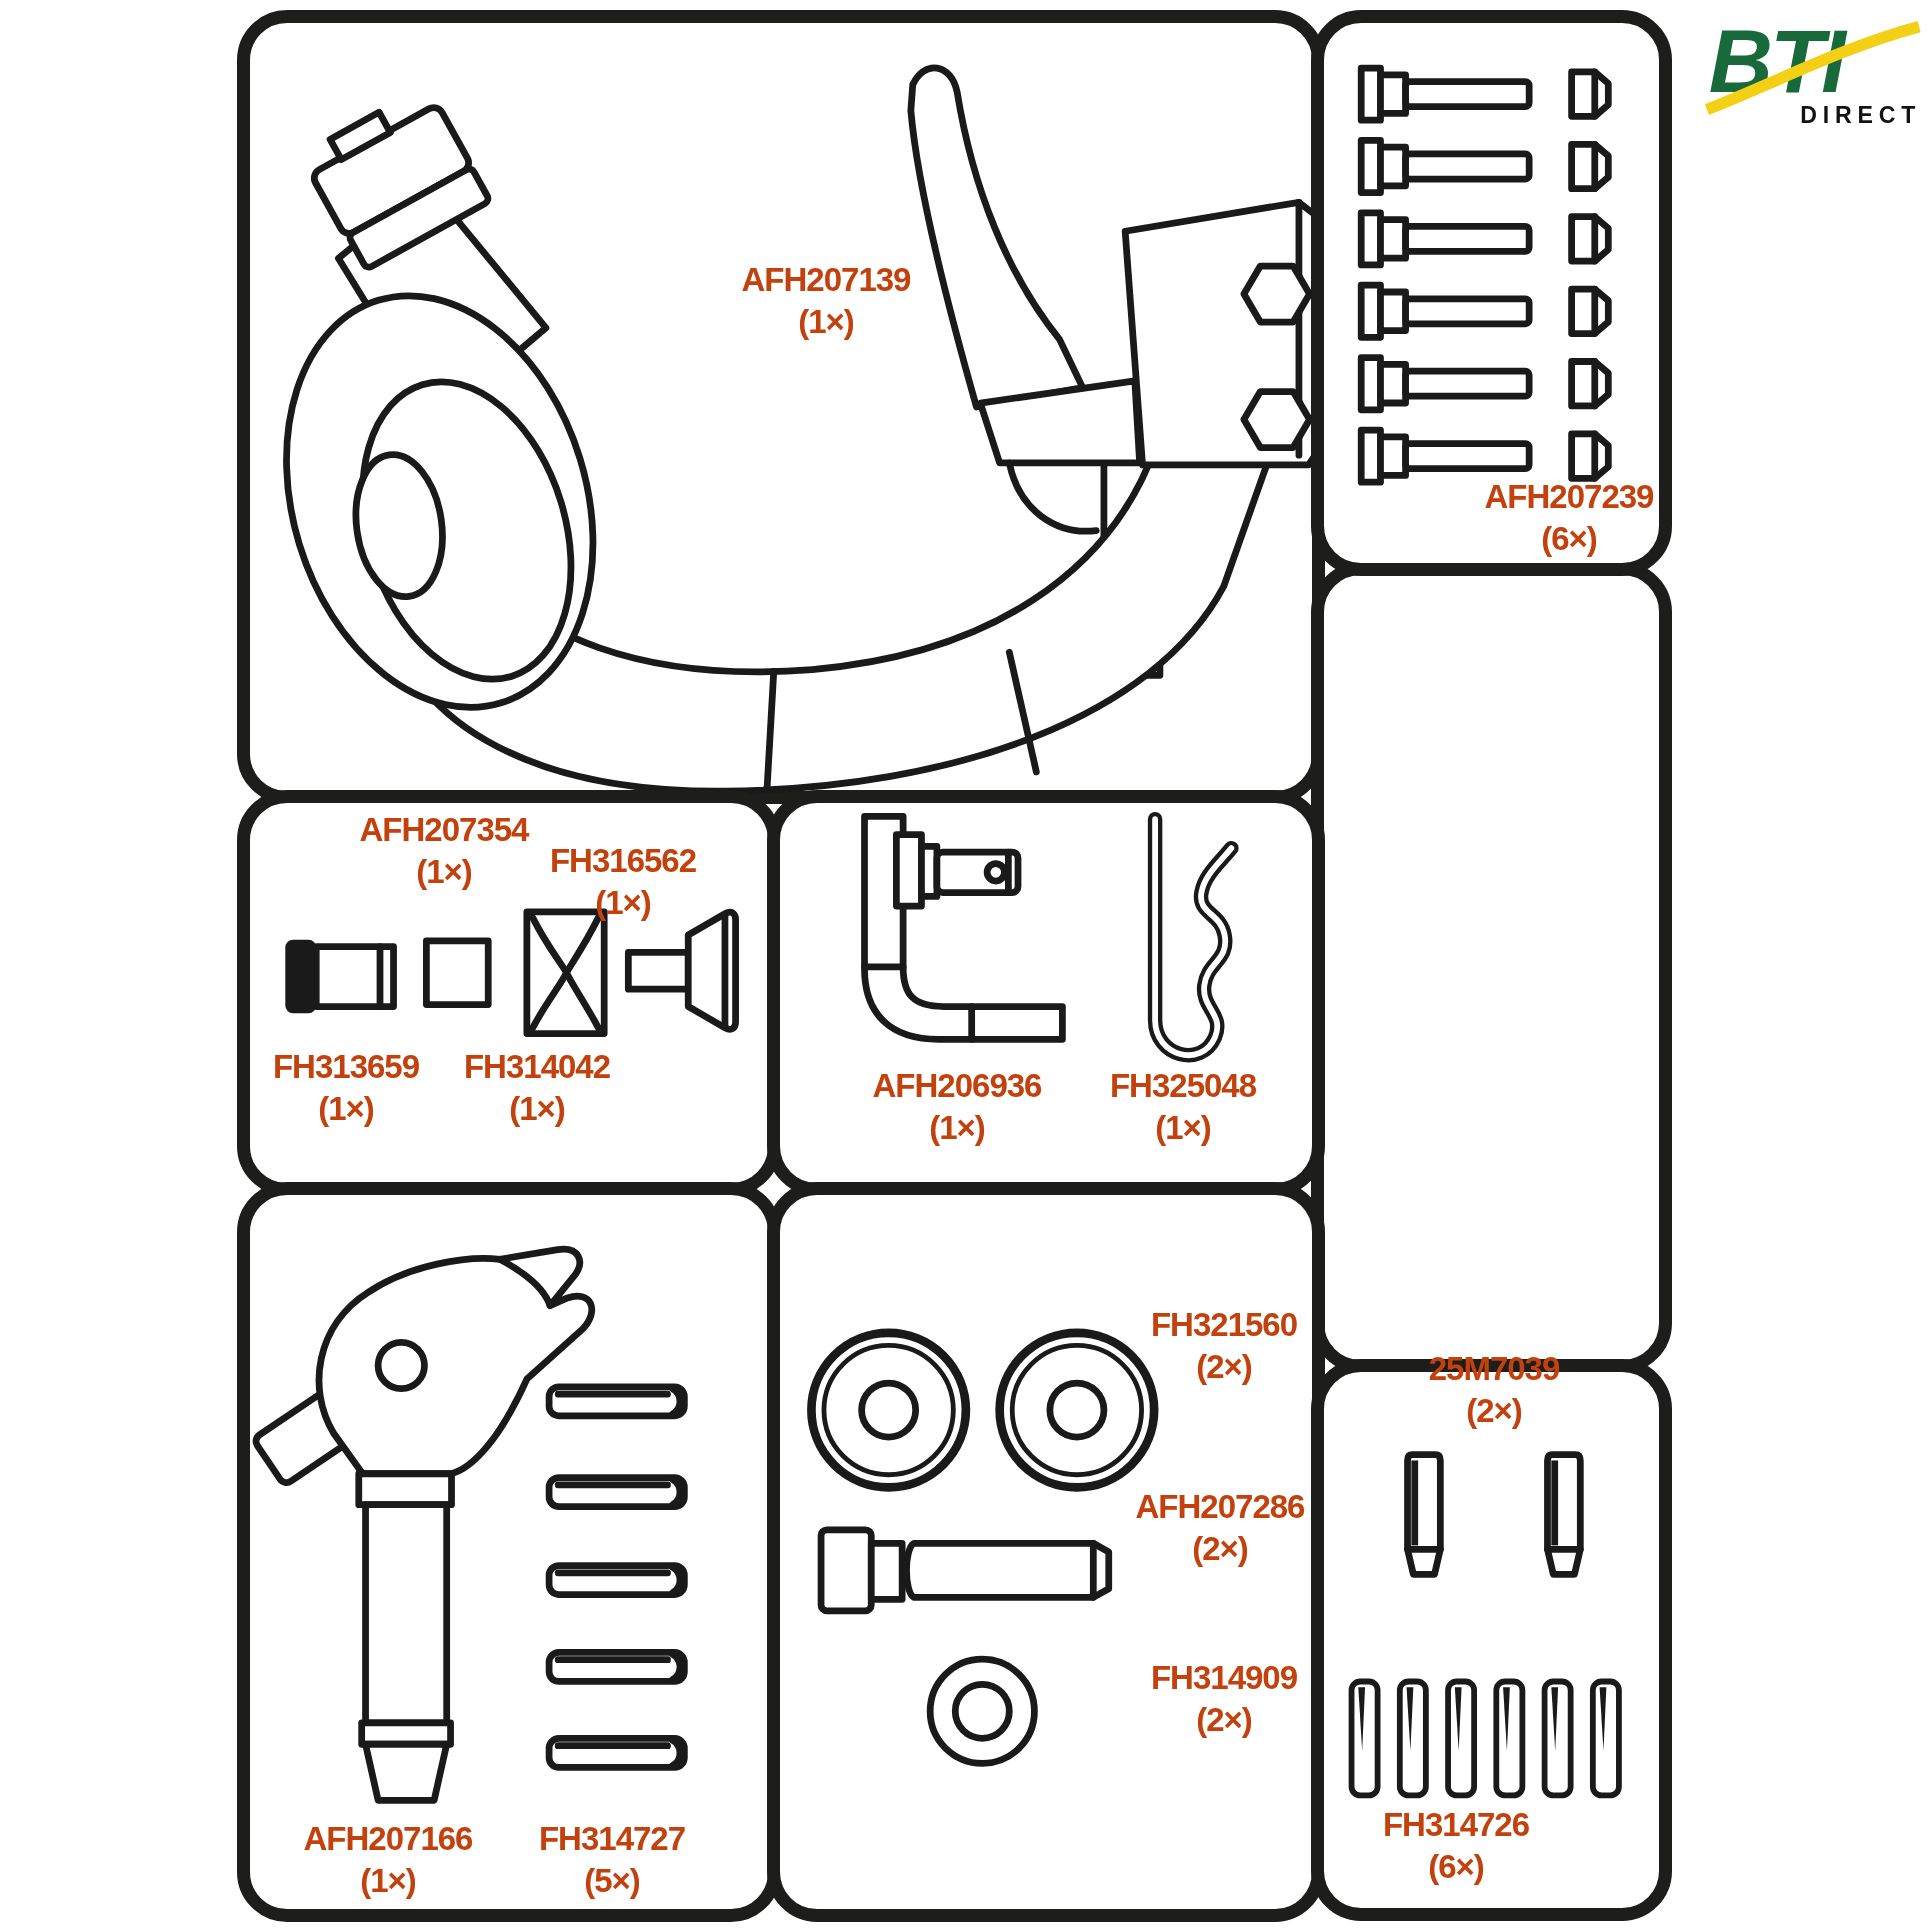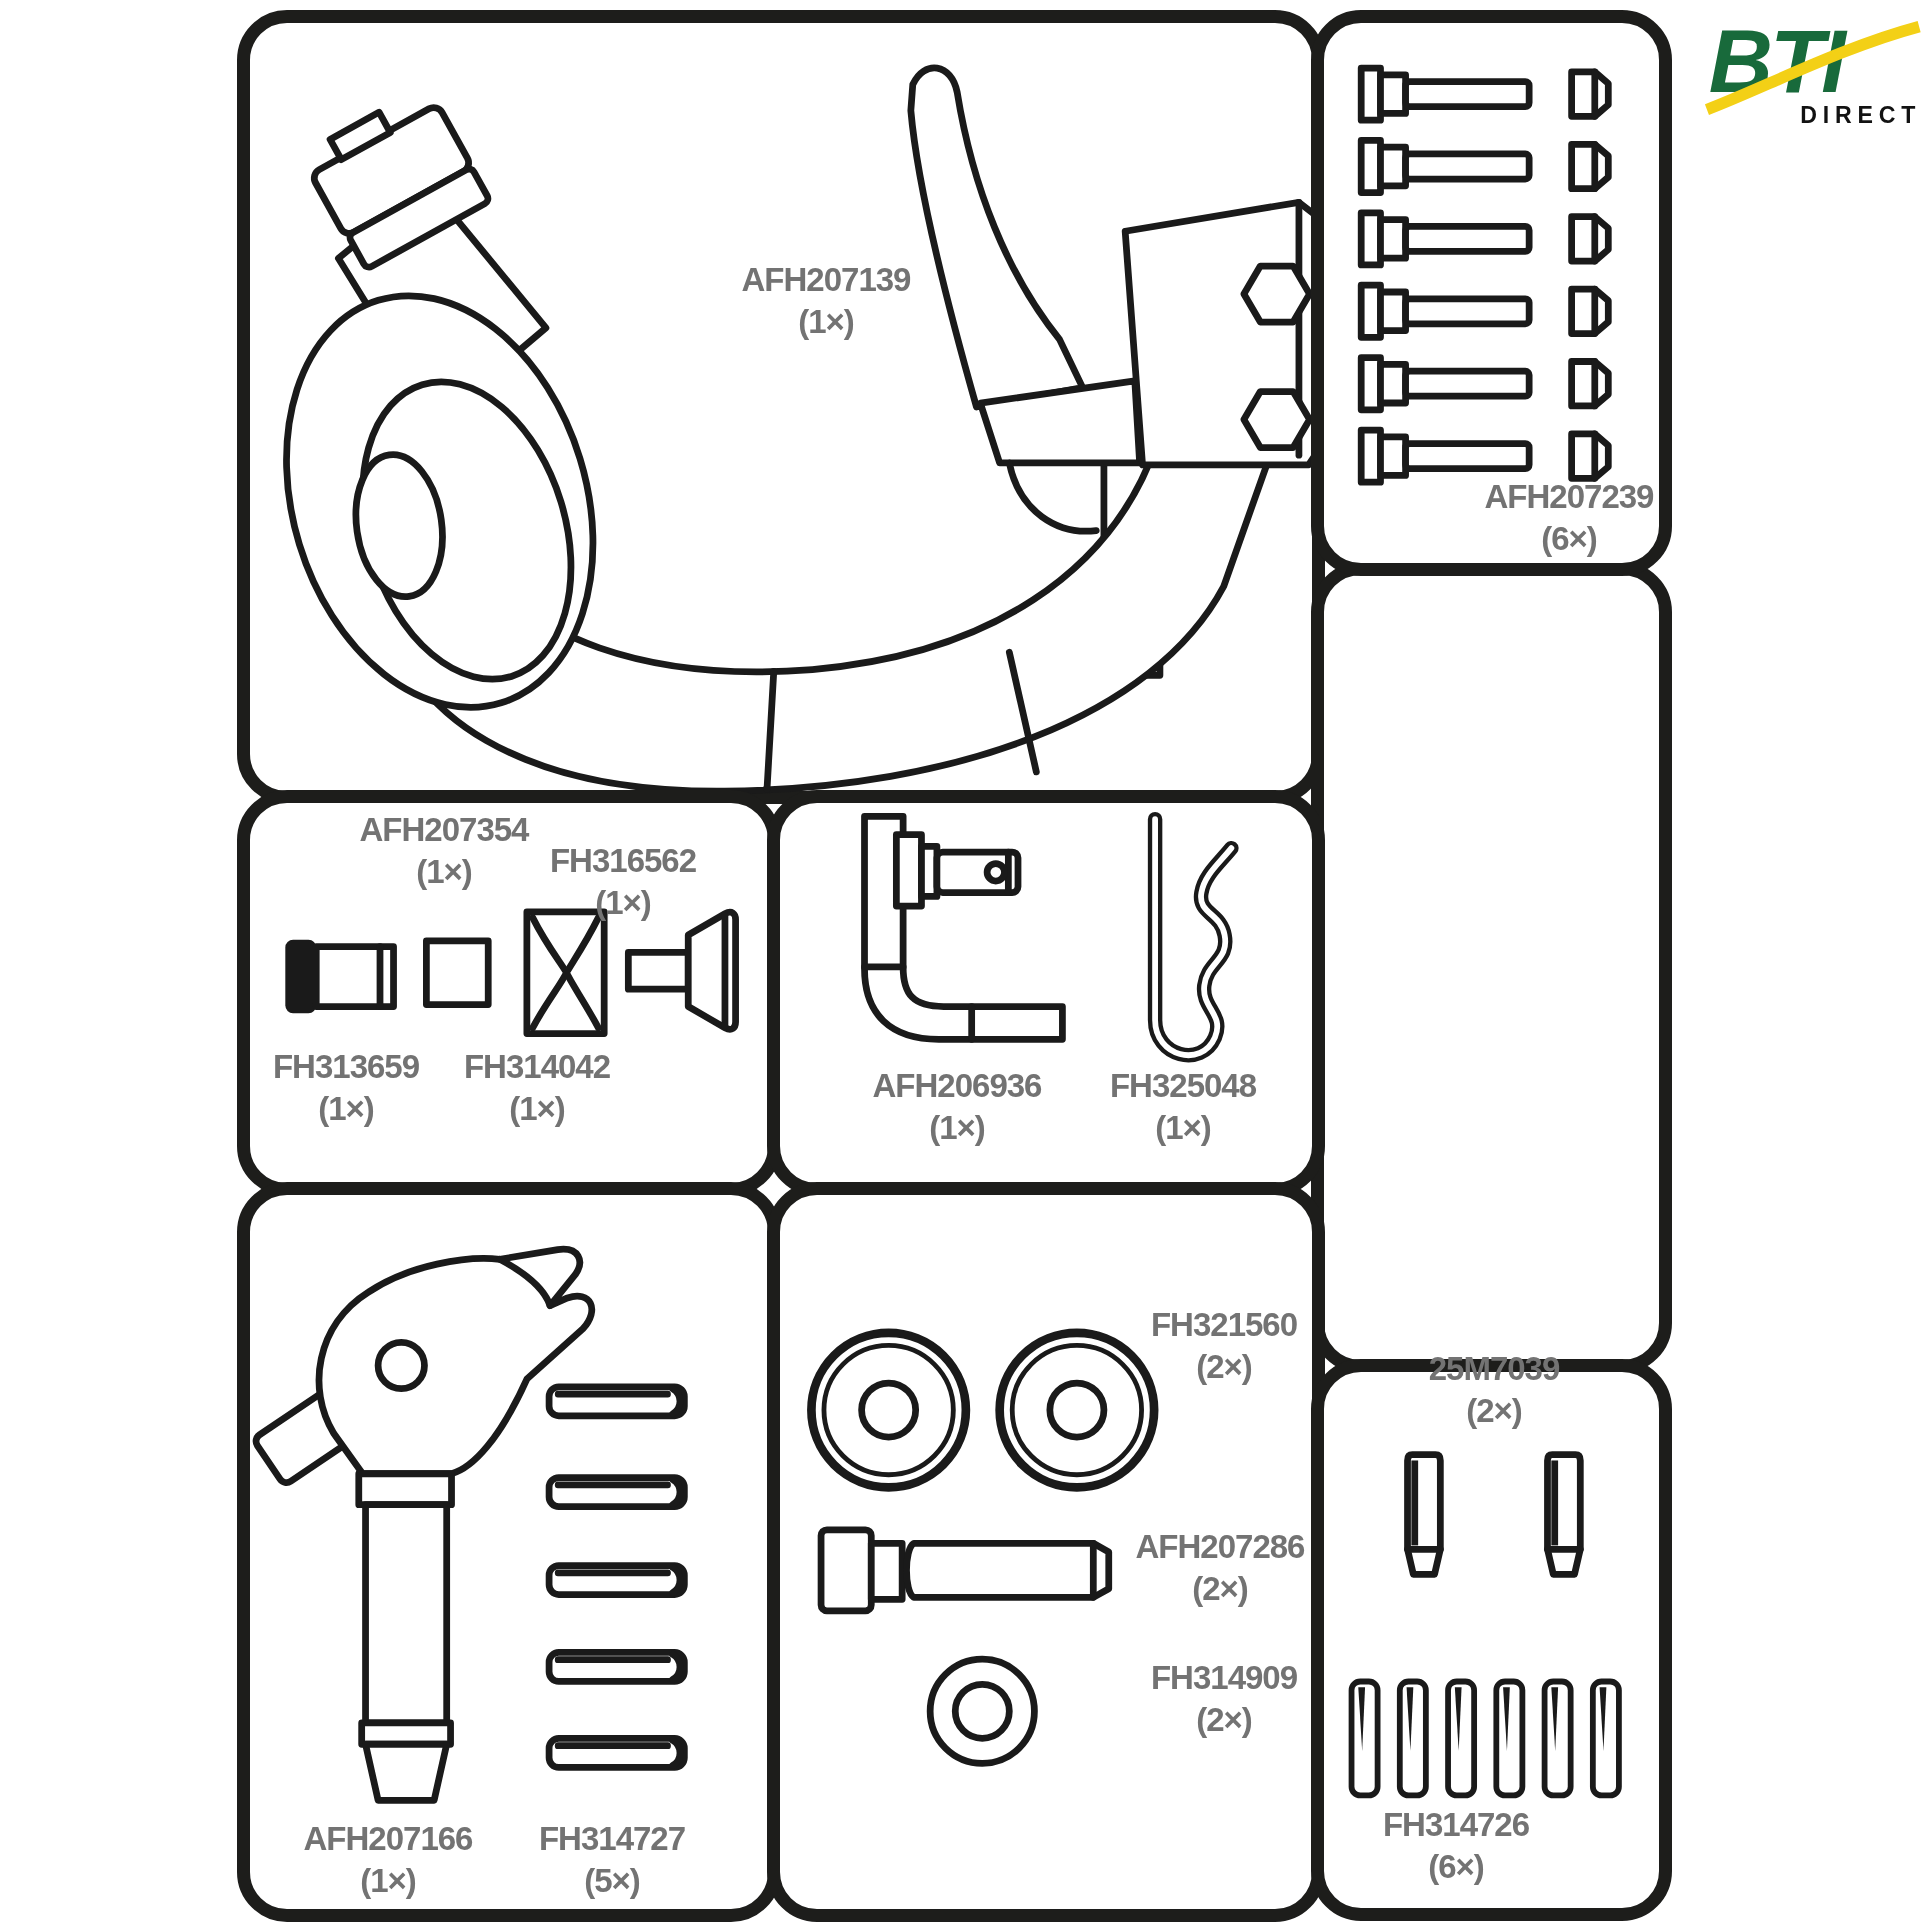--- a/index.html
+++ b/index.html
@@ -2,21 +2,21 @@
 <html><head>
 <meta charset="utf-8">
 <style>
   html,body{margin:0;padding:0;background:#ffffff;}
   #canvas{position:relative;width:1931px;height:1931px;background:#ffffff;overflow:hidden;
           font-family:"Liberation Sans",sans-serif;}
   .panel{position:absolute;border:13.5px solid #1d1d1b;border-radius:50px;background:#ffffff;
          box-sizing:border-box;}
   .panel > svg{position:absolute;left:-13.5px;top:-13.5px;}
   .plabel{position:absolute;transform:translateX(-50%);text-align:center;
-          font-weight:bold;font-size:33px;line-height:42px;color:#737373;
+          font-weight:bold;font-size:33px;line-height:42px;color:#c2410c;
           letter-spacing:-1px;white-space:nowrap;}
   .logo{position:absolute;left:1705px;top:15.4px;width:218px;height:114px;}
   svg .ln{fill:none;stroke:#1a1a1a;stroke-width:7;stroke-linejoin:round;stroke-linecap:round;}
   svg .fw{fill:#ffffff;stroke:#1a1a1a;stroke-width:7;stroke-linejoin:round;}
   svg .fb{fill:#1a1a1a;stroke:none;}
 </style>
 </head>
 <body>
 
 <div id="canvas">
@@ -240,21 +240,21 @@
   <div class="plabel" style="left:612px;top:1818px">
     <div>FH314727</div>
     <div>(5×)</div>
   </div>
 
   <div class="plabel" style="left:1224px;top:1304px">
     <div>FH321560</div>
     <div>(2×)</div>
   </div>
 
-  <div class="plabel" style="left:1220px;top:1526px">
+  <div class="plabel" style="left:1220px;top:1486px">
     <div>AFH207286</div>
     <div>(2×)</div>
   </div>
 
   <div class="plabel" style="left:1224px;top:1657px">
     <div>FH314909</div>
     <div>(2×)</div>
   </div>
 
   <div class="plabel" style="left:1494px;top:1348px">

